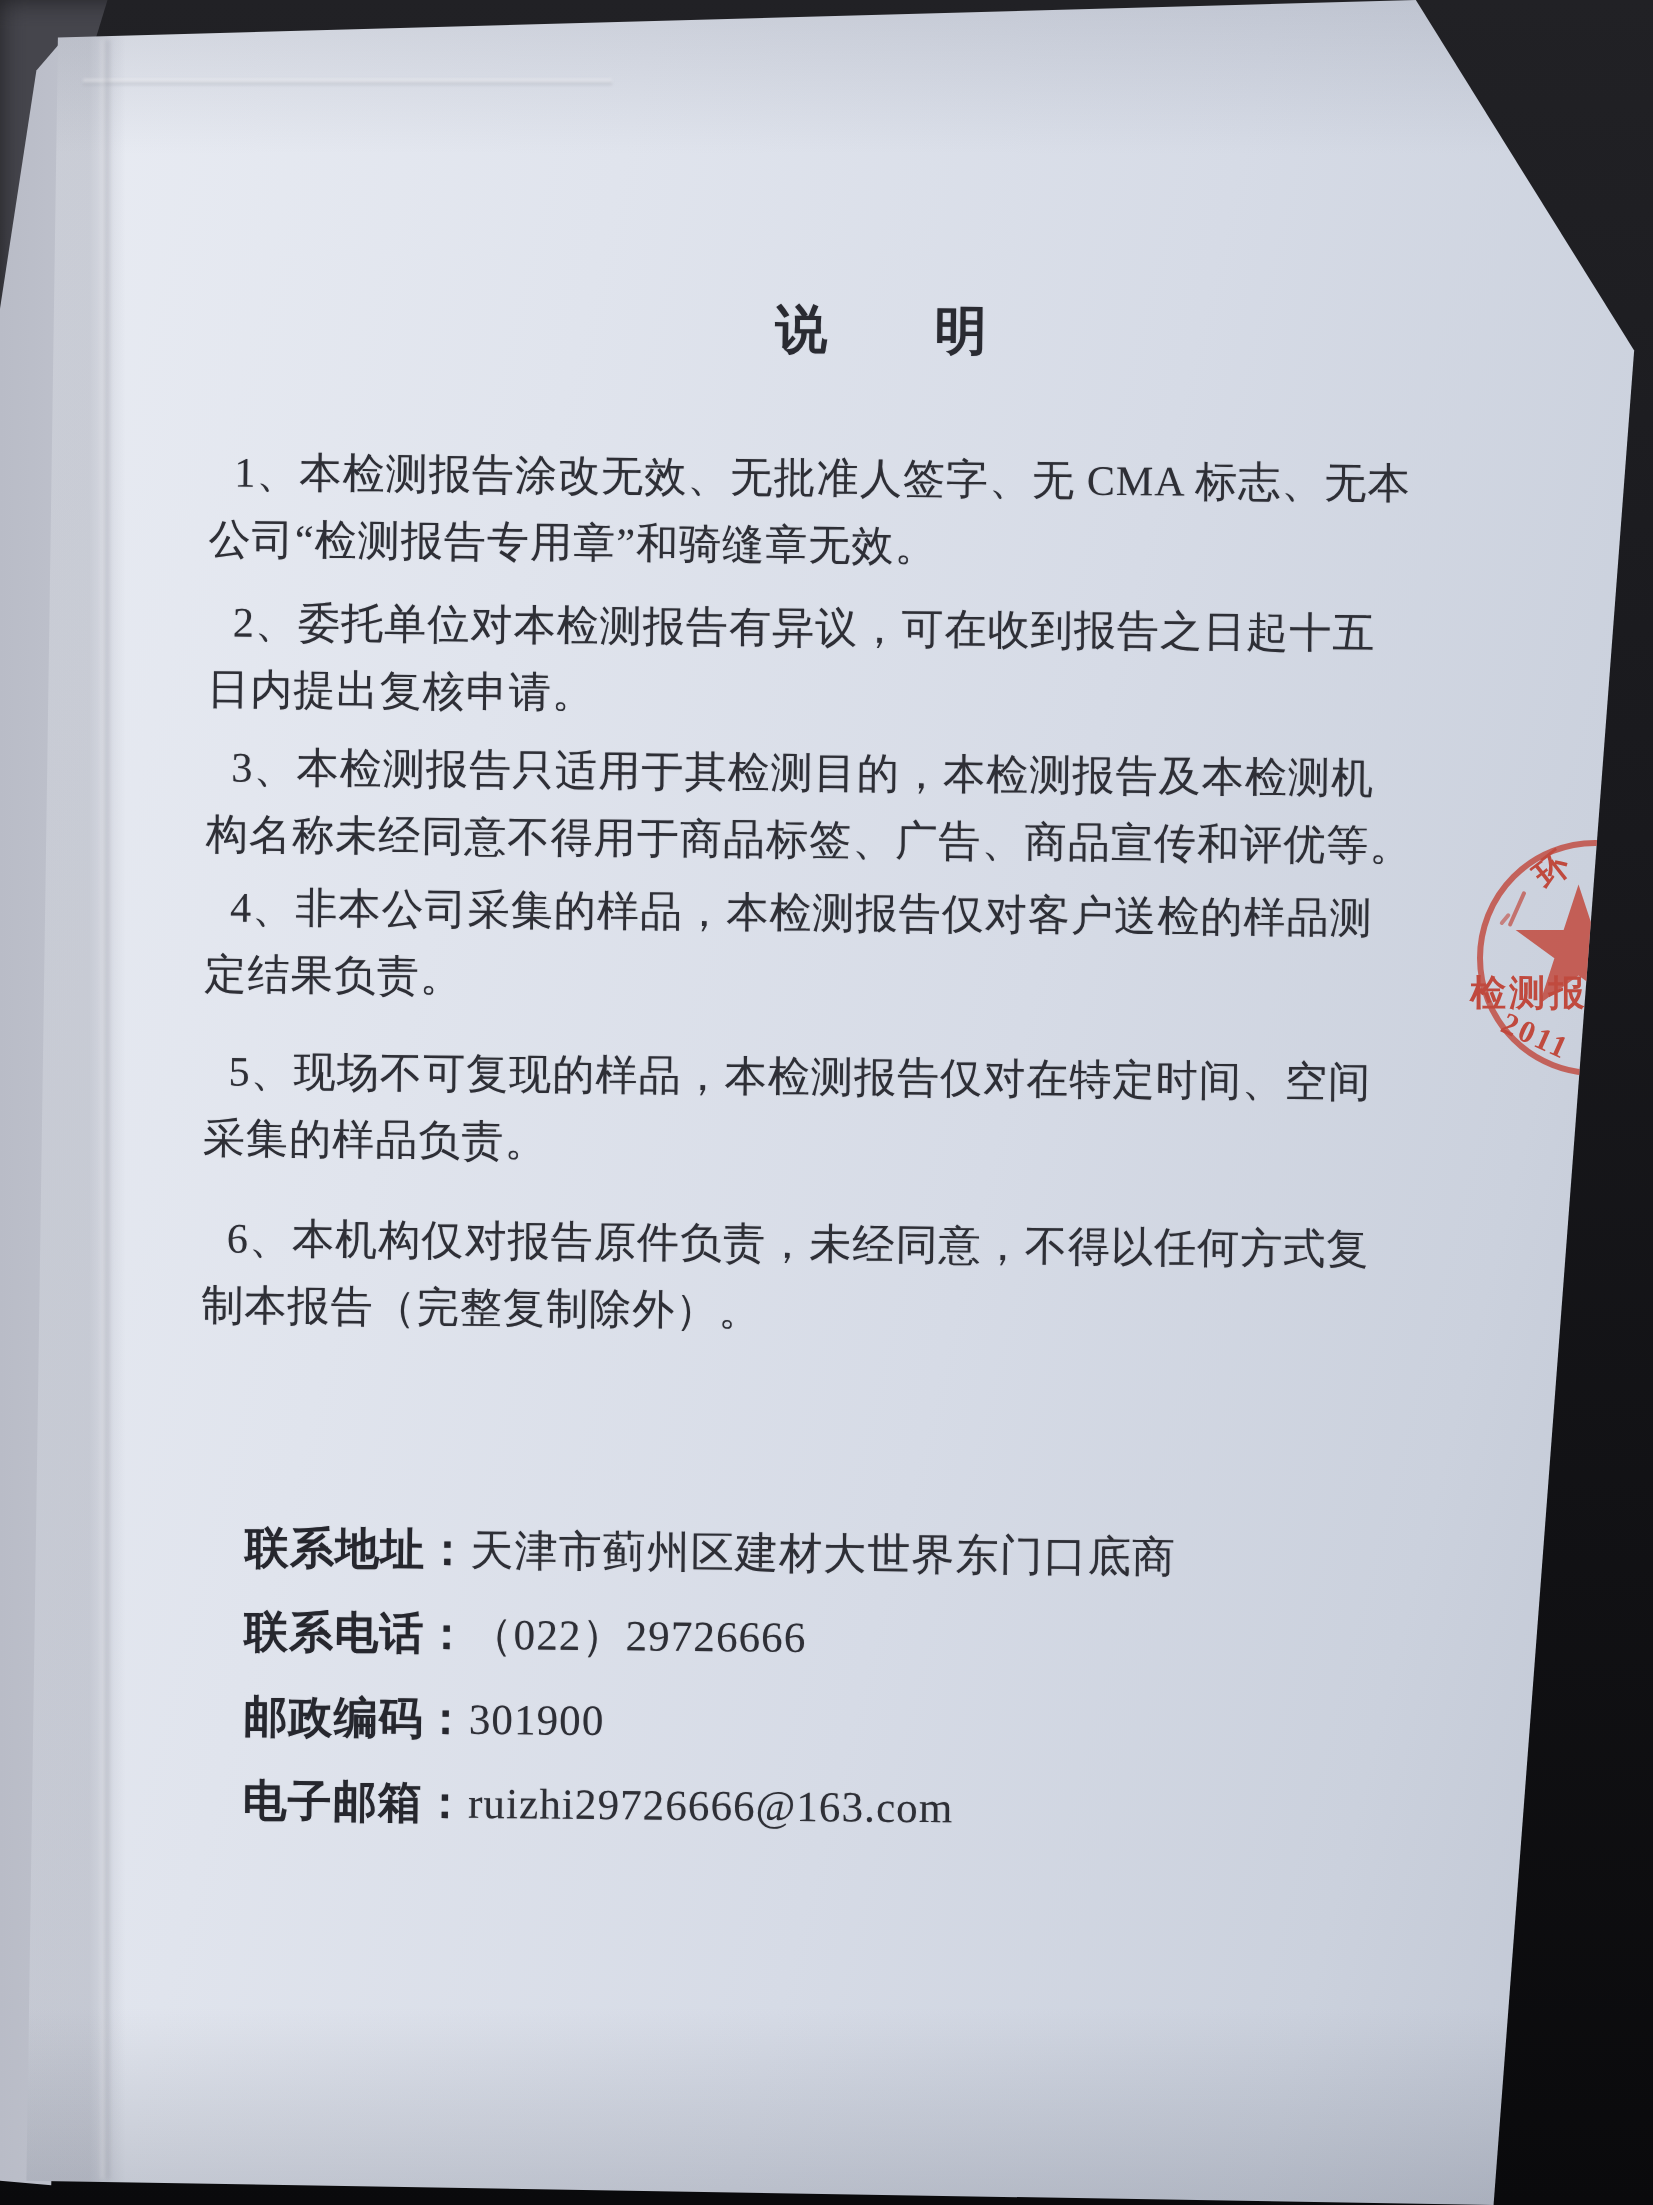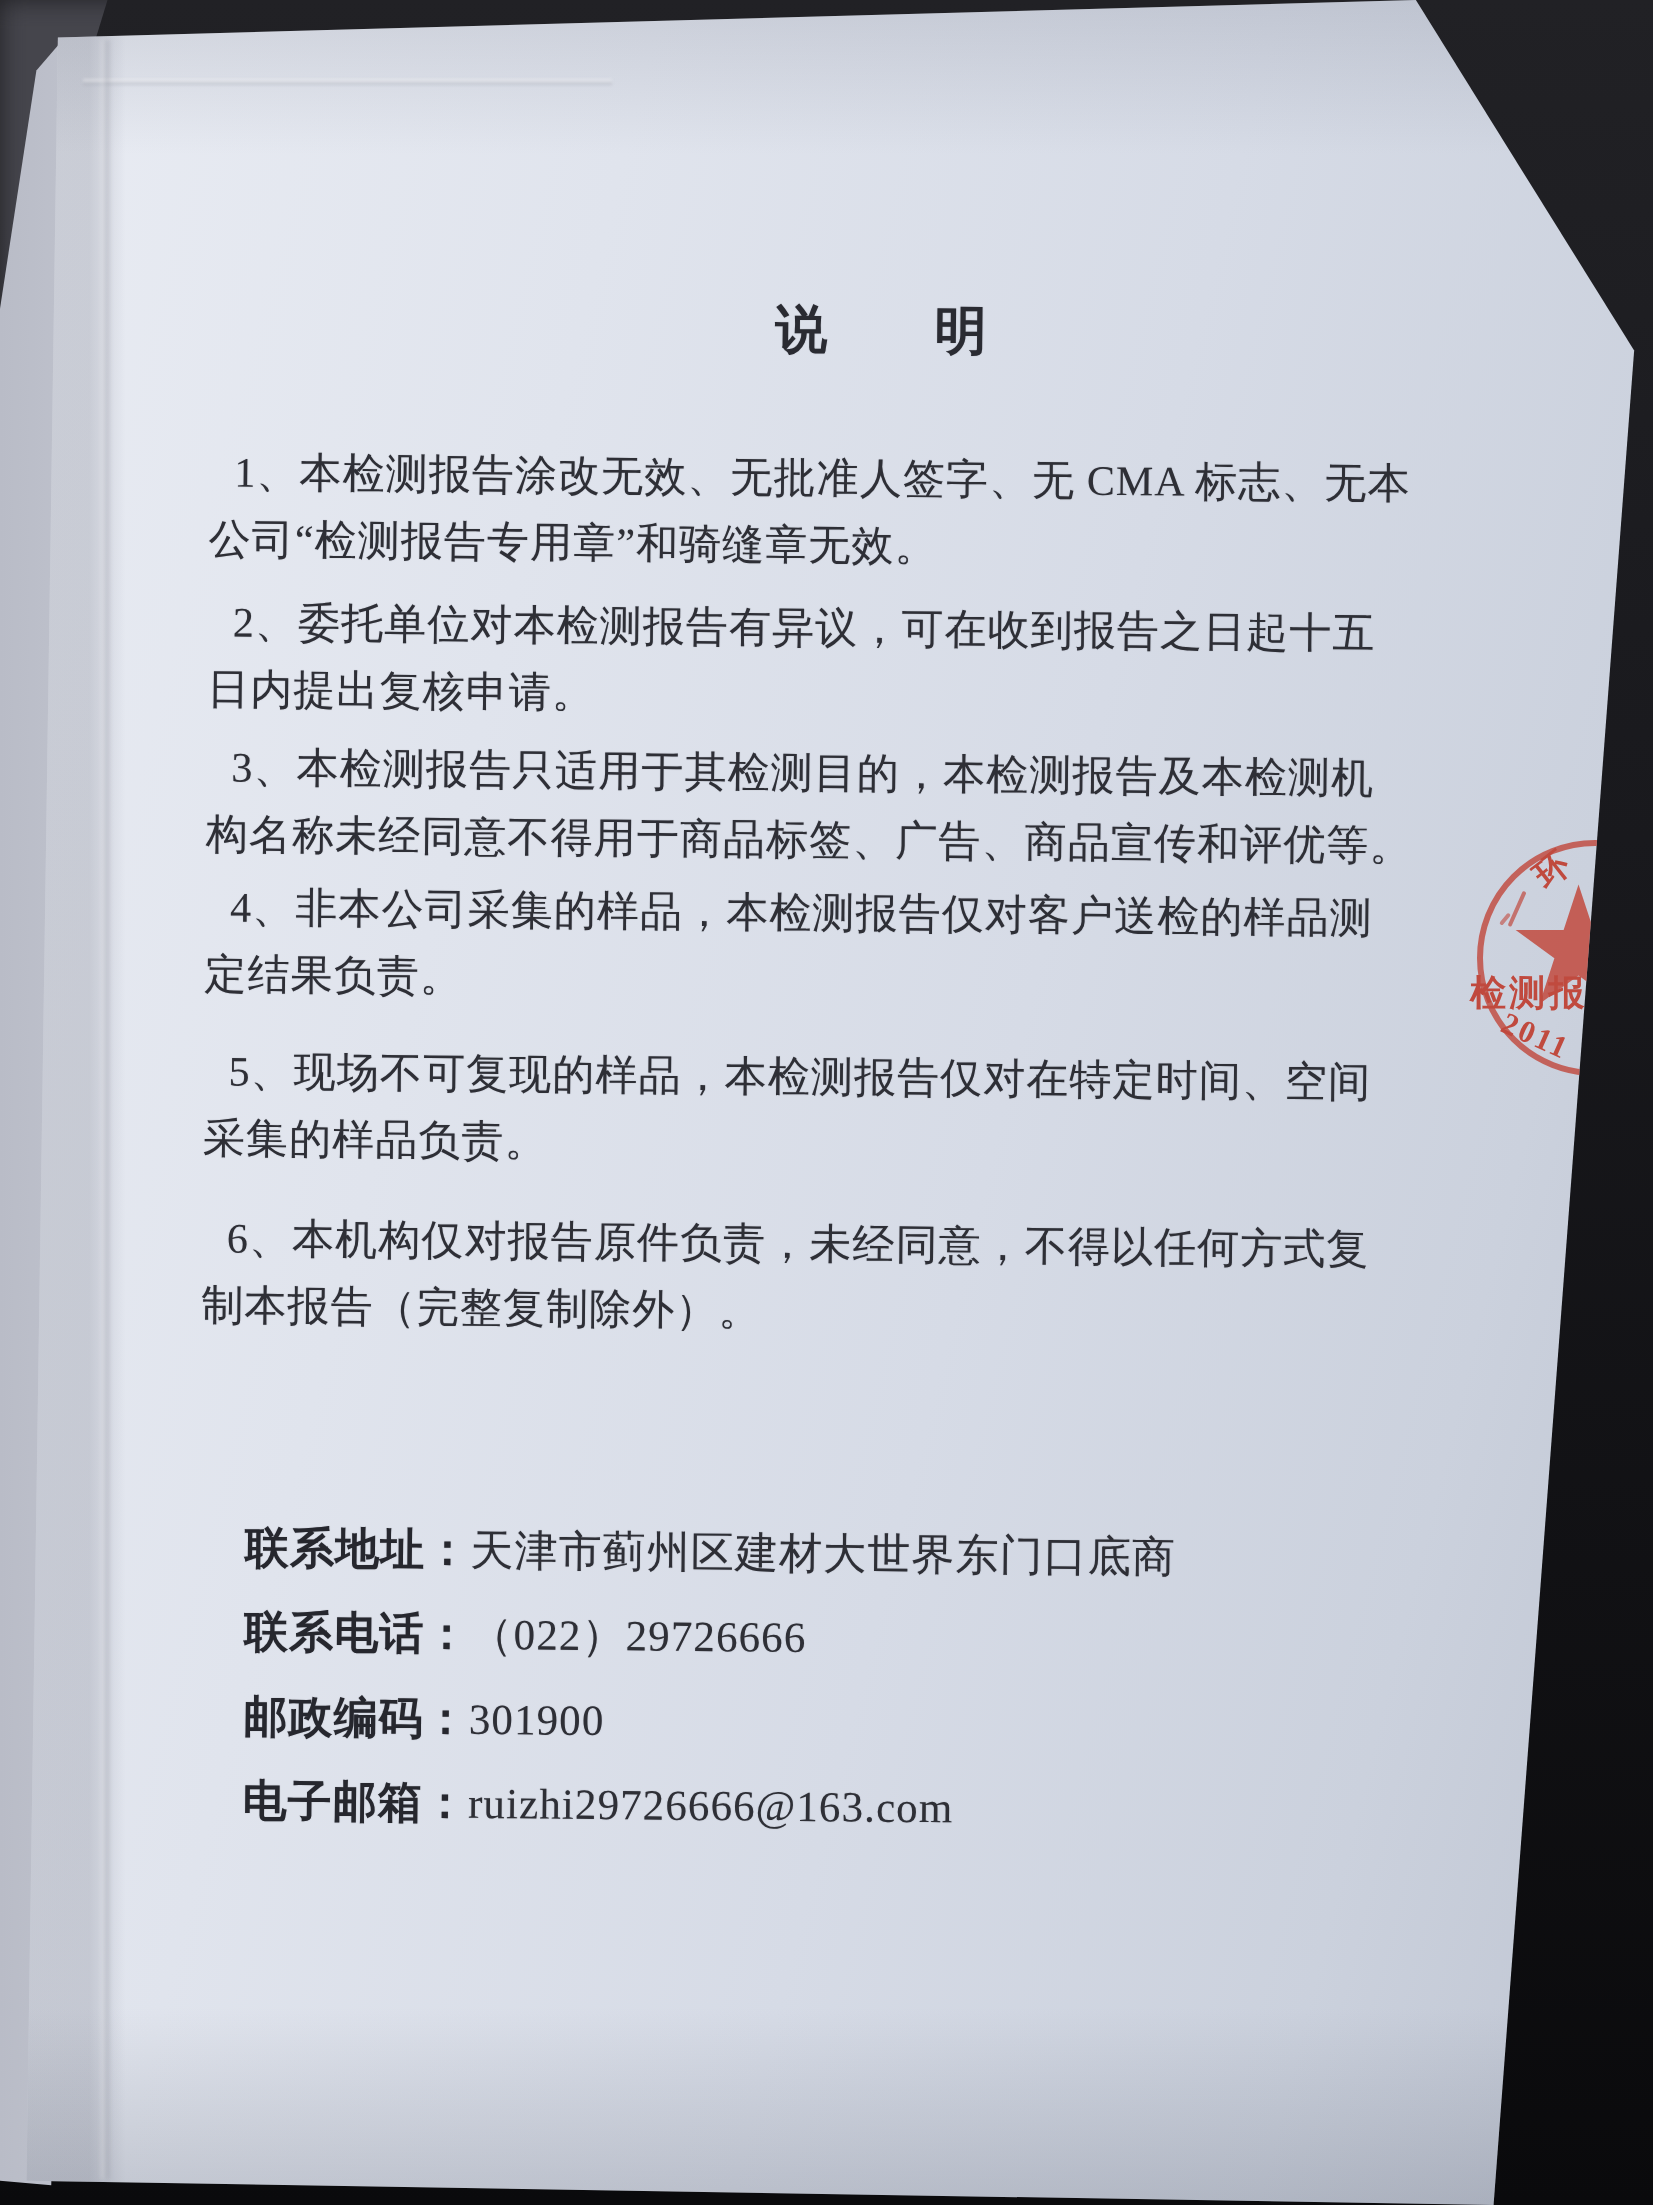--- a/index.html
+++ b/index.html
@@ -15,21 +15,21 @@
   .underpages{position:absolute;inset:0;
     background:linear-gradient(90deg,#b9bcc7 0%,#d9dce5 30%,#e0e3ec 55%,#c6c9d4 82%,#969aa5 97%,#7c7f8a 100%);
     clip-path:polygon(0 14%,2.2% 3.2%,3.8% 1.8%,3.1% 99.1%,0 98.9%);}
   
   .paper{position:absolute;inset:0;
     background:
       linear-gradient(180deg,rgba(110,115,132,.20) 0%,rgba(110,115,132,0) 7%),
       linear-gradient(0deg,rgba(80,85,100,.22) 0%,rgba(80,85,100,0) 9%),
       linear-gradient(90deg,rgba(96,99,114,.22) 5.4%,rgba(96,99,114,0) 7.6%),
       linear-gradient(104deg,#e9ecf3 0%,#e0e4ed 30%,#d6dbe6 58%,#cbd1dd 82%,#bec4d1 100%);
-    clip-path:polygon(3.5% 1.7%,85.6% 0%,98.8% 15.9%,90.3% 100%,1.6% 98.9%);}
+    clip-path:polygon(3.5% 1.7%,85.6% 0%,98.8% 15.9%,90.3% 100%,1.6% 98.9%);border-radius:30px;}
   
   .crease-h{position:absolute;left:5%;top:3.6%;width:32%;height:5.5px;
     background:linear-gradient(180deg,rgba(255,255,255,.5),rgba(120,124,140,.28));
     filter:blur(1.6px);}
   
   .crease-v{position:absolute;left:6.1%;top:1.8%;width:7.7px;height:97%;
     background:linear-gradient(90deg,rgba(255,255,255,.35),rgba(104,108,124,.30));
     filter:blur(2.2px);}
   .content{position:absolute;left:211px;top:298px;width:1408px;
     color:#2e2f36;transform:rotate(0.55deg);transform-origin:50% 0;

